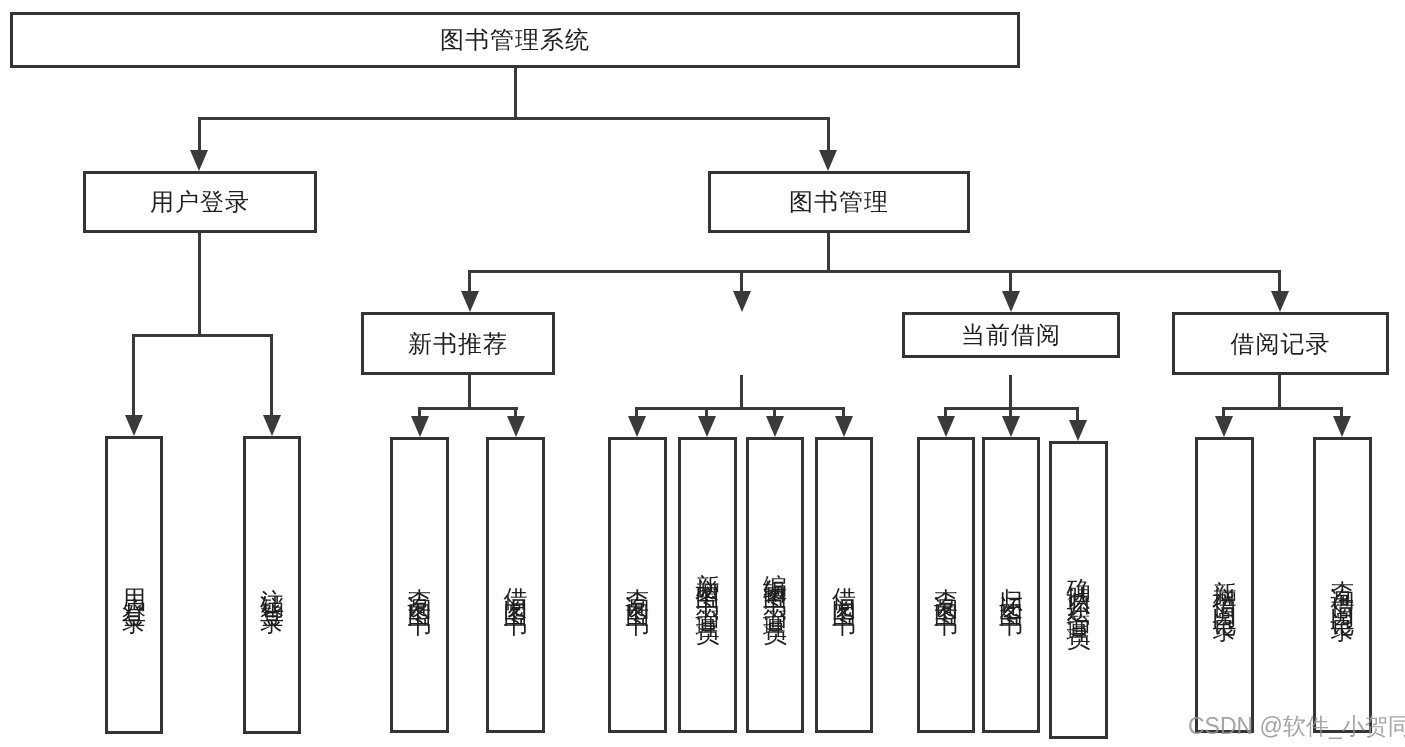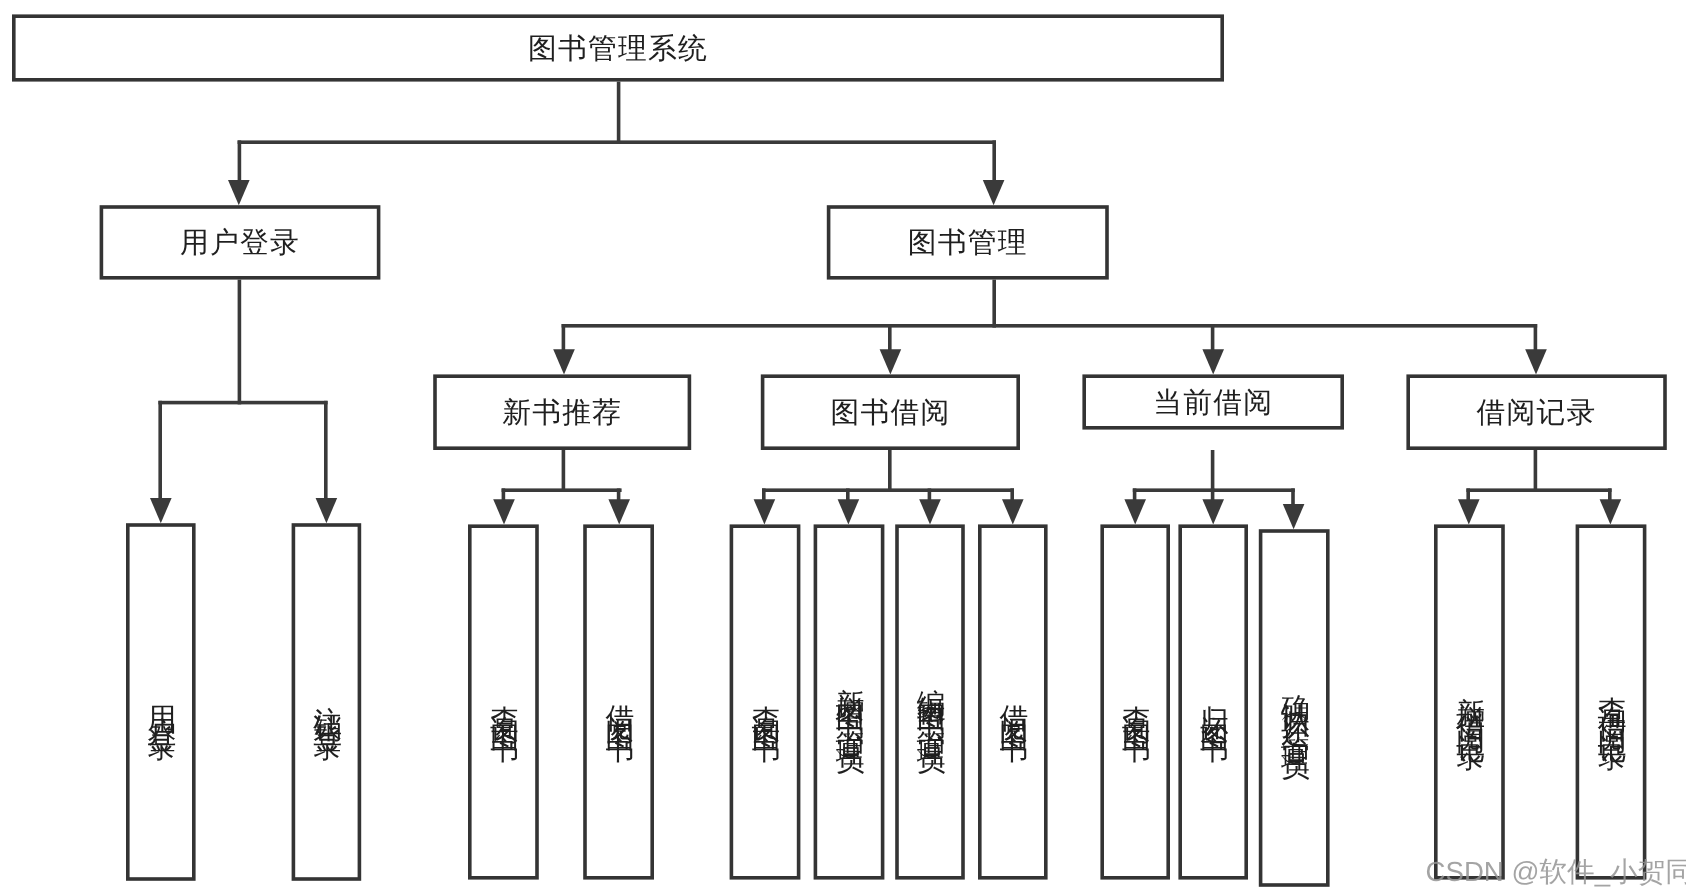--- a/index.html
+++ b/index.html
@@ -78,21 +78,21 @@
   <div class="vline" style="left:514px;top:68px;height:51px"></div>
   <div class="hline" style="left:198px;top:117px;width:632px"></div>
   <div class="vline" style="left:198px;top:117px;height:36px"></div>
   <div class="arrow" style="left:190px;top:150px"></div>
   <div class="vline" style="left:827px;top:117px;height:36px"></div>
   <div class="arrow" style="left:819px;top:150px"></div>
 
   <div class="box h-box" style="left:83px;top:171px;width:234px;height:62px">
     <span>用户登录</span>
   </div>
-  <div class="box h-box" style="left:689px;top:171px;width:235px;height:62px">
+  <div class="box h-box" style="left:708px;top:171px;width:262px;height:62px">
     <span>图书管理</span>
   </div>
 
   <div class="vline" style="left:198px;top:233px;height:104px"></div>
   <div class="hline" style="left:132px;top:334px;width:141px"></div>
   <div class="vline" style="left:132px;top:334px;height:83px"></div>
   <div class="arrow" style="left:125px;top:415px"></div>
   <div class="vline" style="left:270px;top:334px;height:83px"></div>
   <div class="arrow" style="left:263px;top:415px"></div>
 
@@ -100,25 +100,22 @@
   <div class="hline" style="left:468px;top:270px;width:813px"></div>
   <div class="vline" style="left:468px;top:270px;height:23px"></div>
   <div class="arrow" style="left:461px;top:291px"></div>
   <div class="vline" style="left:740px;top:270px;height:23px"></div>
   <div class="arrow" style="left:733px;top:291px"></div>
   <div class="vline" style="left:1009px;top:270px;height:23px"></div>
   <div class="arrow" style="left:1002px;top:291px"></div>
   <div class="vline" style="left:1278px;top:270px;height:23px"></div>
   <div class="arrow" style="left:1271px;top:291px"></div>
 
-  <div class="box h-box" style="left:361px;top:312px;width:215px;height:63px">
+  <div class="box h-box" style="left:361px;top:312px;width:194px;height:63px">
     <span>新书推荐</span>
-  </div>
-  <div class="box h-box" style="left:634px;top:312px;width:216px;height:63px">
-    <span>图书借阅</span>
   </div>
   <div class="box h-box" style="left:902px;top:312px;width:218px;height:46px">
     <span>当前借阅</span>
   </div>
   <div class="box h-box" style="left:1172px;top:312px;width:217px;height:63px">
     <span>借阅记录</span>
   </div>
 
   <div class="vline" style="left:468px;top:375px;height:35px"></div>
   <div class="hline" style="left:418px;top:407px;width:100px"></div>

